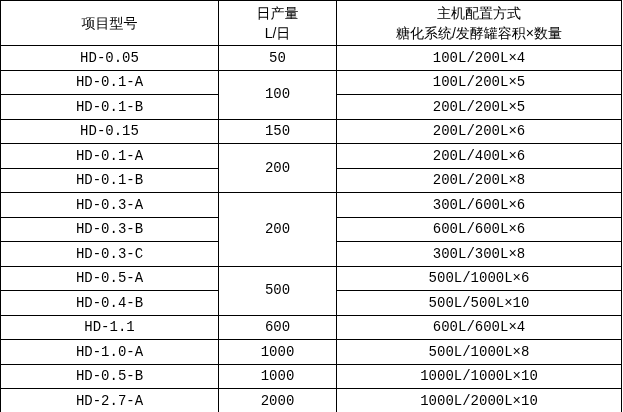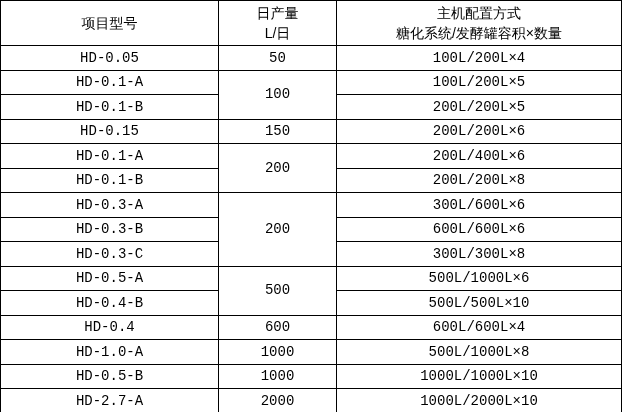--- a/index.html
+++ b/index.html
@@ -110,21 +110,21 @@
       <tr>
         <td class="col-model">HD-0.5-A</td>
         <td class="col-output" rowspan="2">500</td>
         <td class="col-config">500L/1000L×6</td>
       </tr>
       <tr>
         <td class="col-model">HD-0.4-B</td>
         <td class="col-config">500L/500L×10</td>
       </tr>
       <tr>
-        <td class="col-model">HD-0.4</td>
+        <td class="col-model">HD-1.1</td>
         <td class="col-output">600</td>
         <td class="col-config">600L/600L×4</td>
       </tr>
       <tr>
         <td class="col-model">HD-1.0-A</td>
         <td class="col-output">1000</td>
         <td class="col-config">500L/1000L×8</td>
       </tr>
       <tr>
         <td class="col-model">HD-0.5-B</td>

